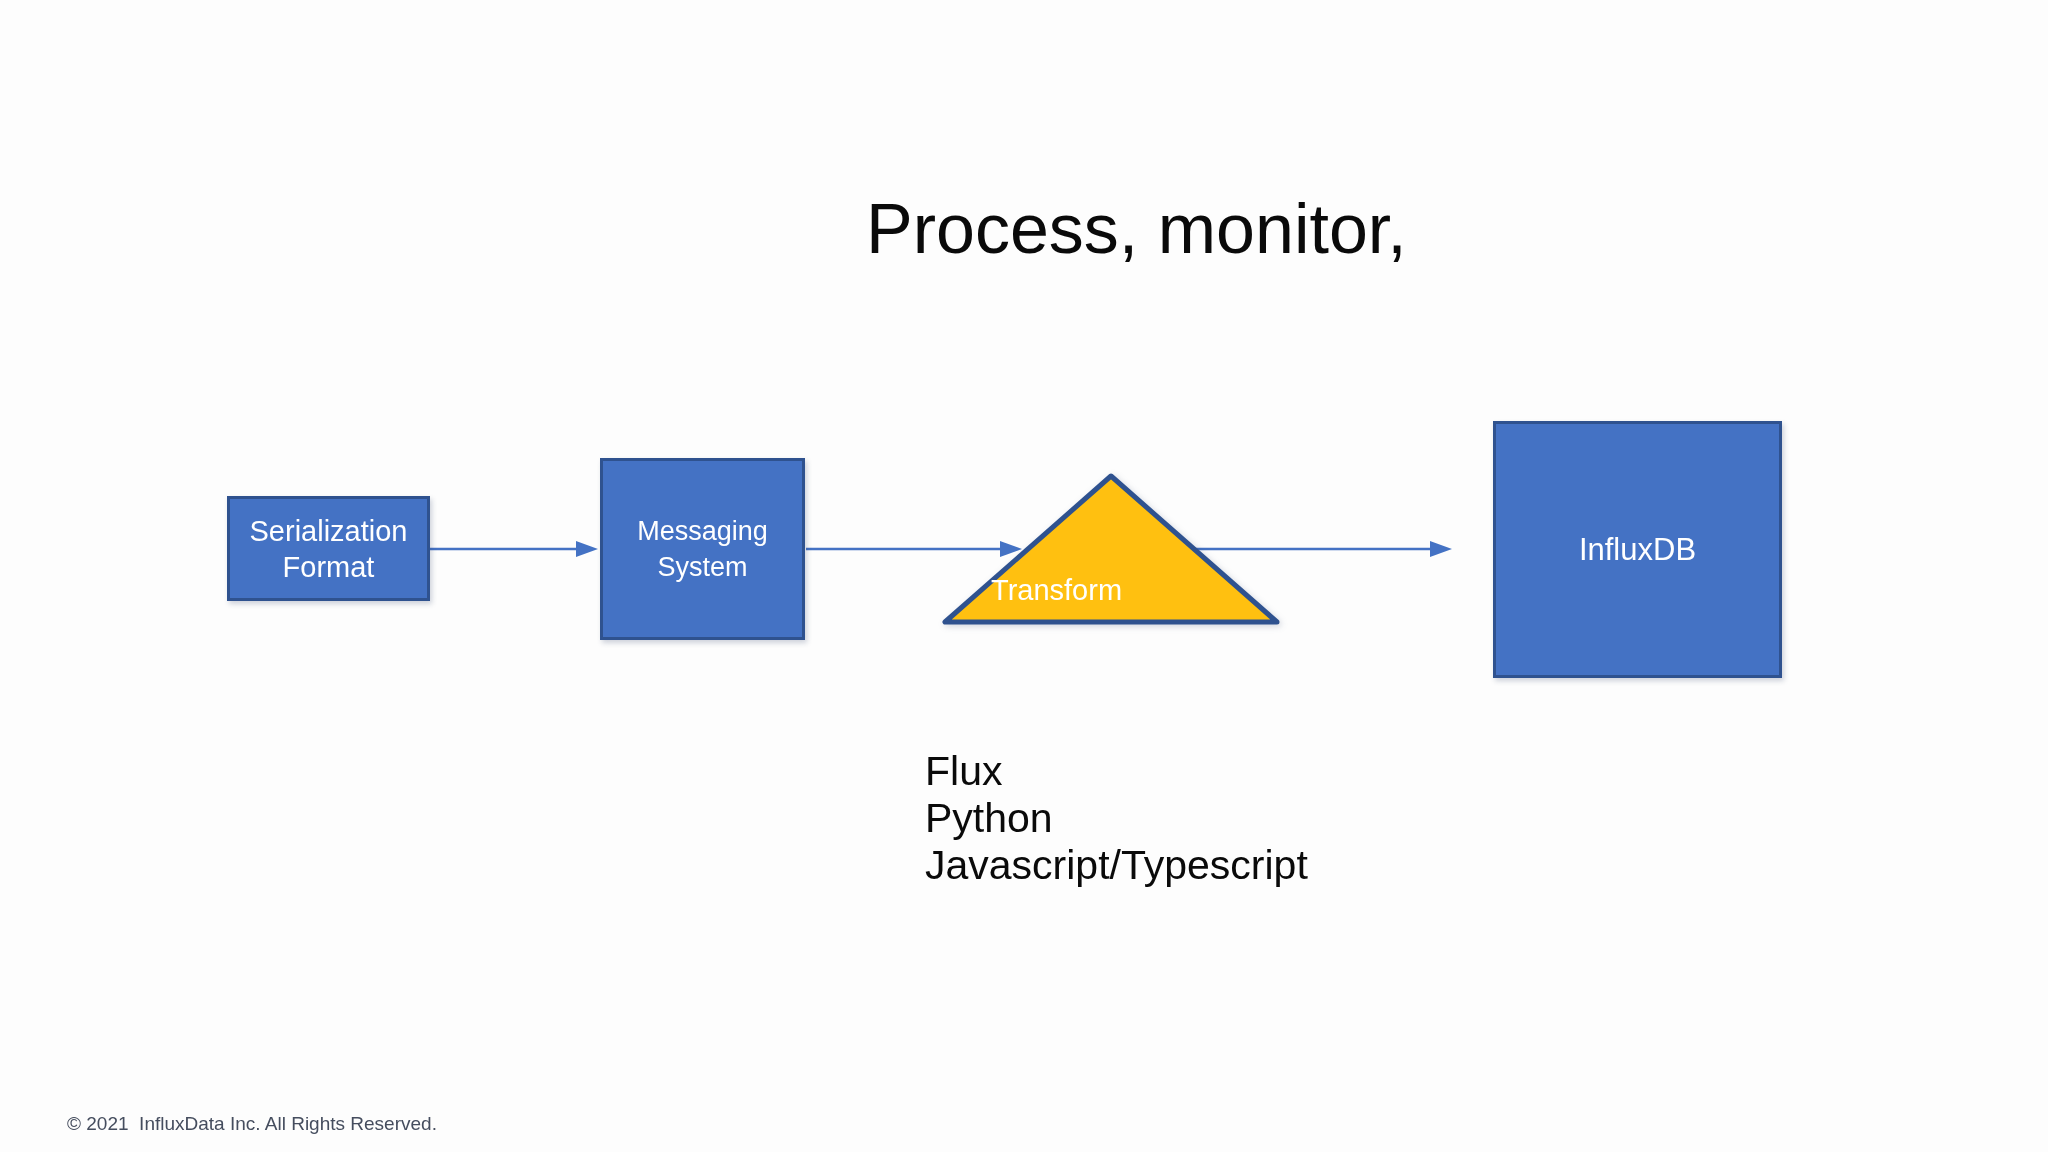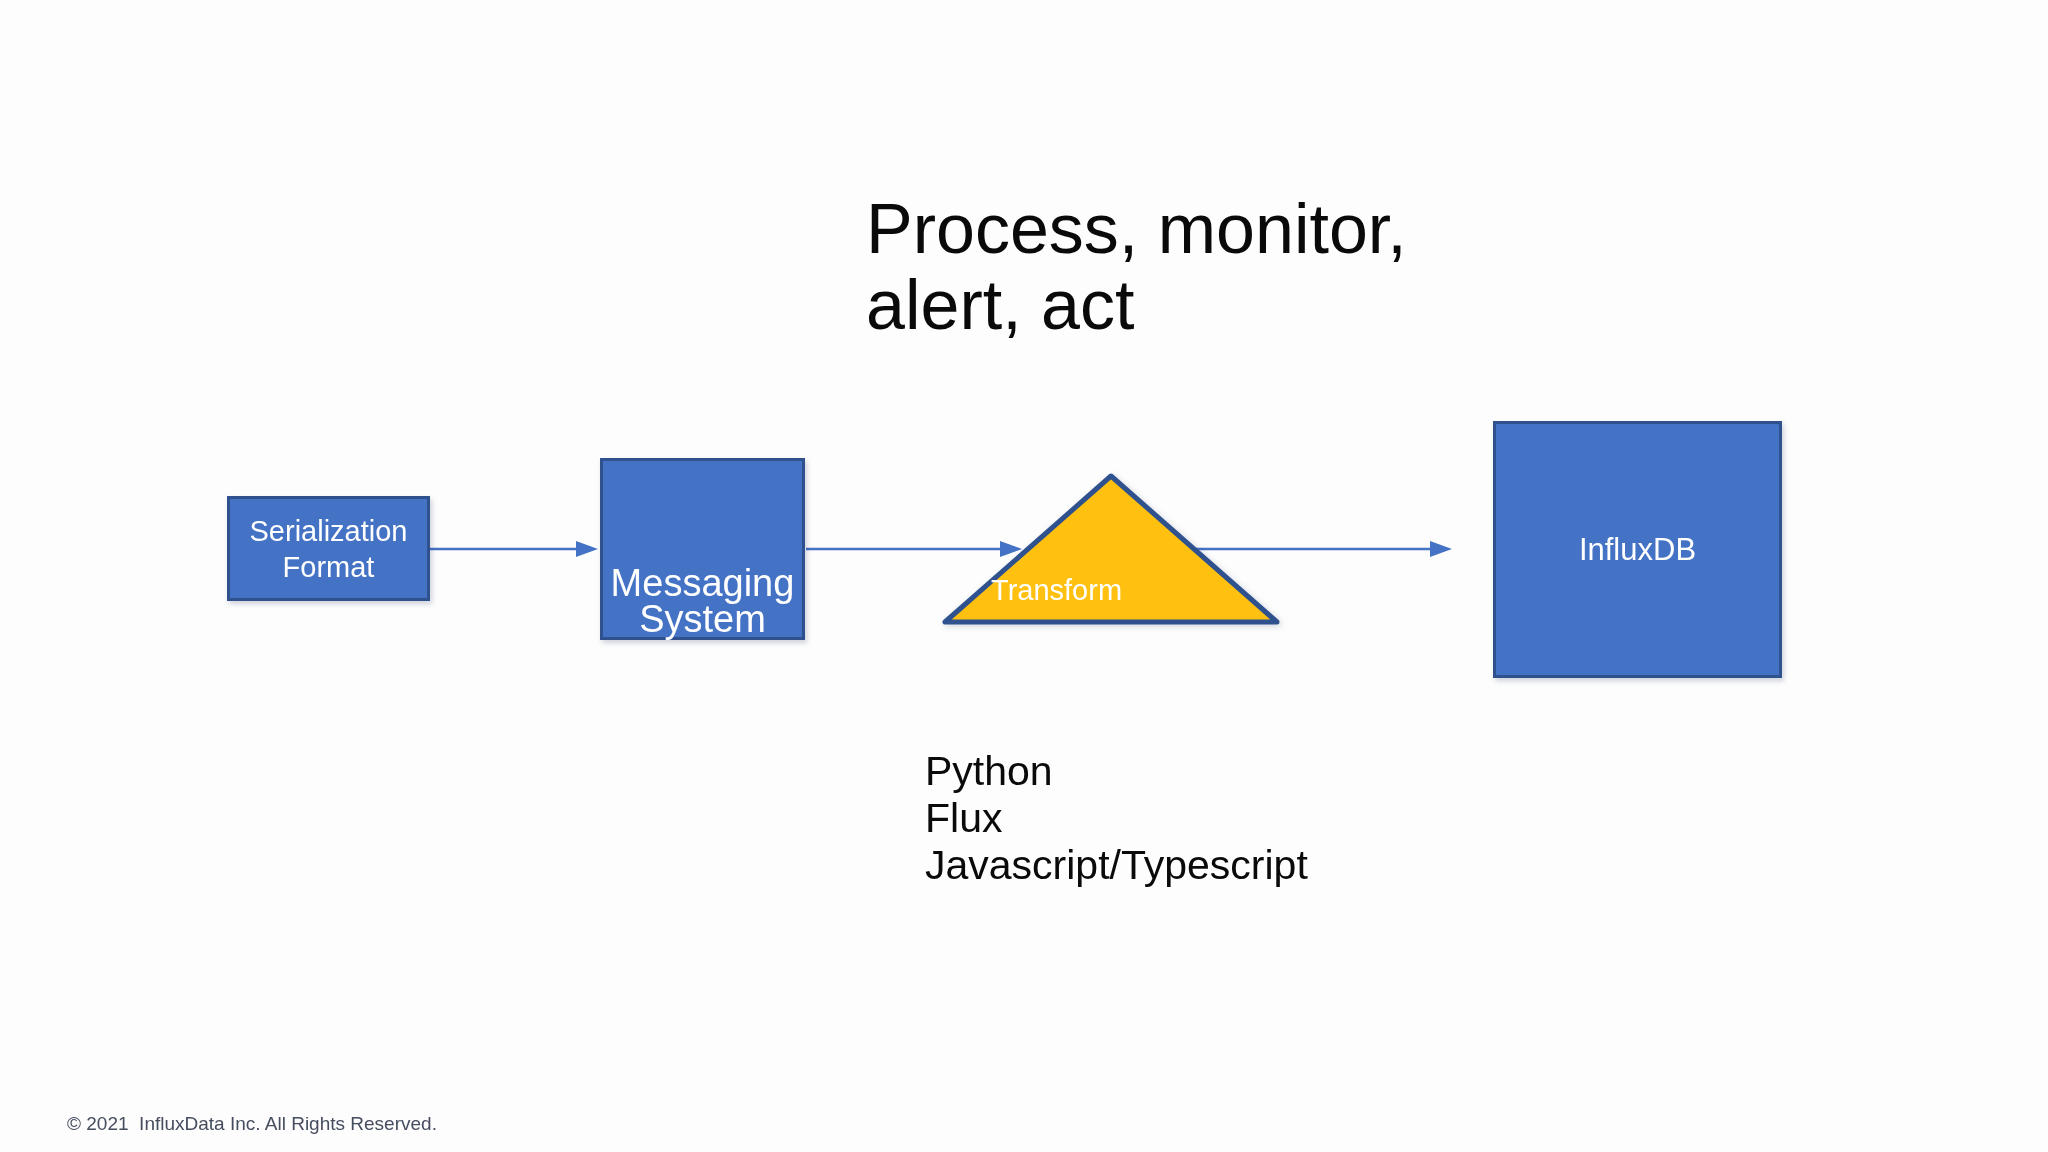--- a/index.html
+++ b/index.html
@@ -31,21 +31,21 @@
     position:absolute;
     background:var(--node-fill);
     border:3px solid var(--node-border);
     color:var(--node-text);
     display:flex;align-items:center;justify-content:center;
     text-align:center;
     box-shadow:2px 3px 5px rgba(40,60,100,0.22);
   }
   .node .node-label{display:block;}
   .node-serialization{left:207px;top:496px;width:203px;height:105px;font-size:29px;line-height:36px;margin-left:20px;}
-  .node-messaging{left:600px;top:458px;width:205px;height:182px;font-size:38px;line-height:36px;align-items:flex-end;}
+  .node-messaging{left:600px;top:458px;width:205px;height:182px;font-size:27px;line-height:36px;}
   .node-influxdb{left:1493px;top:421px;width:289px;height:257px;font-size:31px;line-height:38px;}
 
   .arrows{position:absolute;left:0;top:0;width:2048px;height:1152px;pointer-events:none;}
   .flow-line{stroke:var(--arrow);stroke-width:2.5px;}
   .flow-head{fill:var(--arrow);}
 
   .triangle-svg{position:absolute;left:935px;top:462px;width:352px;height:170px;overflow:visible;}
   .triangle-shape{
     fill:var(--triangle-fill);
     stroke:var(--node-border);
@@ -71,21 +71,20 @@
     white-space:pre;
   }
 </style>
 </head>
 <body>
 
 <div class="slide">
 
   <div class="title">
     <span>Process, monitor,</span><br>
-    <span>alert, act</span>
   </div>
 
   <svg class="arrows" viewBox="0 0 2048 1152" aria-hidden="true">
     <g>
       <line class="flow-line" x1="413" y1="549" x2="580" y2="549"></line>
       <polygon class="flow-head" points="598,549 576,541 576,557"></polygon>
     </g>
     <g>
       <line class="flow-line" x1="806" y1="549" x2="1004" y2="549"></line>
       <polygon class="flow-head" points="1022,549 1000,541 1000,557"></polygon>
@@ -107,20 +106,20 @@
   <svg class="triangle-svg" viewBox="0 0 352 170" aria-hidden="true">
     <polygon class="triangle-shape" points="176,14 10,160 342,160"></polygon>
   </svg>
   <div class="transform-label">Transform</div>
 
   <div class="node node-influxdb">
     <span class="node-label">InfluxDB</span>
   </div>
 
   <div class="languages">
+    <div>Flux</div>
     <div>Python</div>
-    <div>Flux</div>
     <div>Javascript/Typescript</div>
   </div>
 
   <div class="footer">© 2021  InfluxData Inc. All Rights Reserved.</div>
 
 </div>
 
 </body></html>

